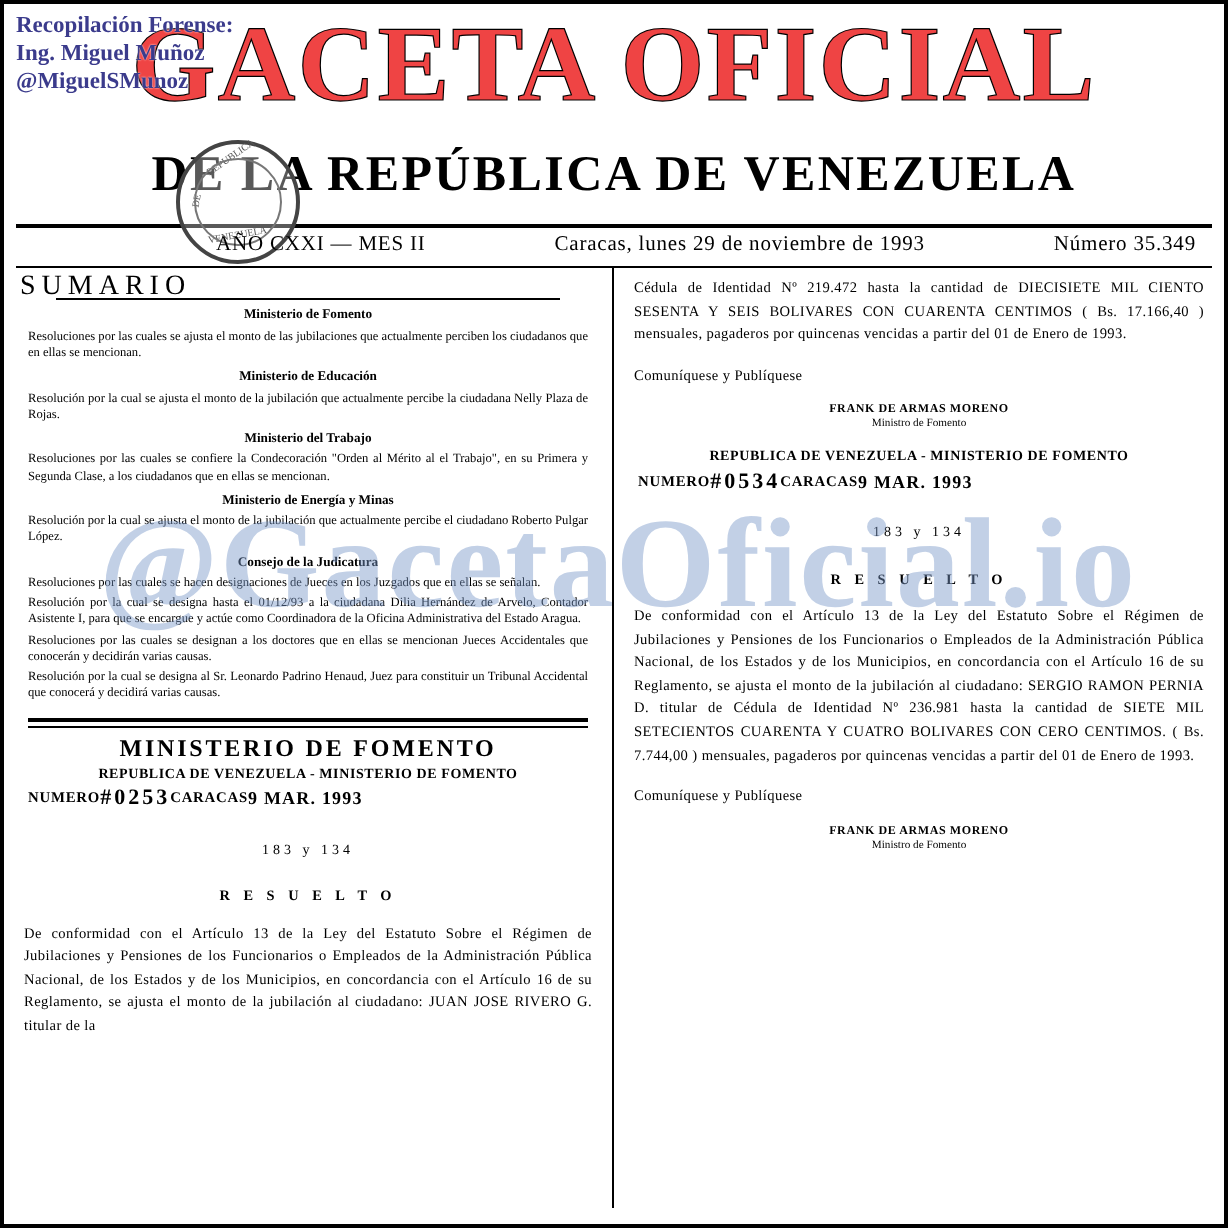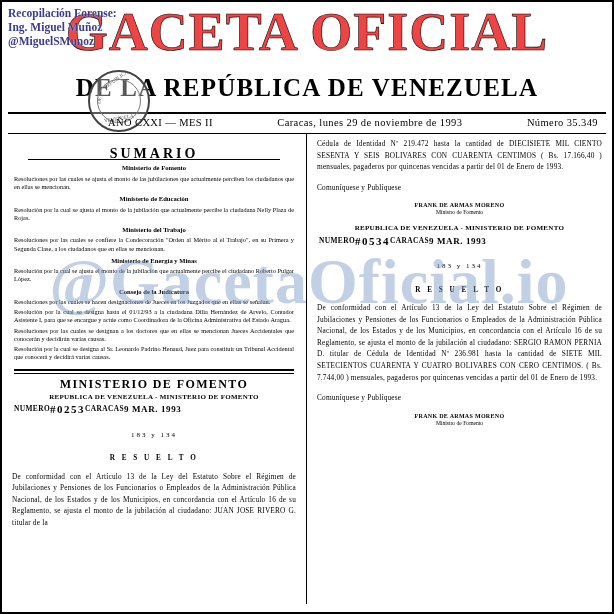--- a/index.html
+++ b/index.html
@@ -114,25 +114,25 @@
     box-sizing:border-box;
     width:50%;
     padding:4px 8px 0 8px;
     font-family:"Liberation Serif", serif;
     font-size:6.4px;
     line-height:8.4px;
     color:#000;
   }
   .col.left{border-right:1px solid #000;}
   .sumario{
-    text-align:center;
+    text-align:left;
     font-size:14px;
-    font-weight:bold;
+    font-weight:normal;
     letter-spacing:3px;
-    margin:12px 0 1px 0;
+    margin:2px 0 1px 0;
     font-family:"Liberation Serif", serif;
   }
   .sum-rule{border-top:1px solid #000;margin:1px 18px 4px 18px;}
   .minist{
     text-align:center;
     font-weight:bold;
     font-size:6.6px;
     margin:4px 0 2px 0;
     font-family:"Liberation Serif", serif;
   }

